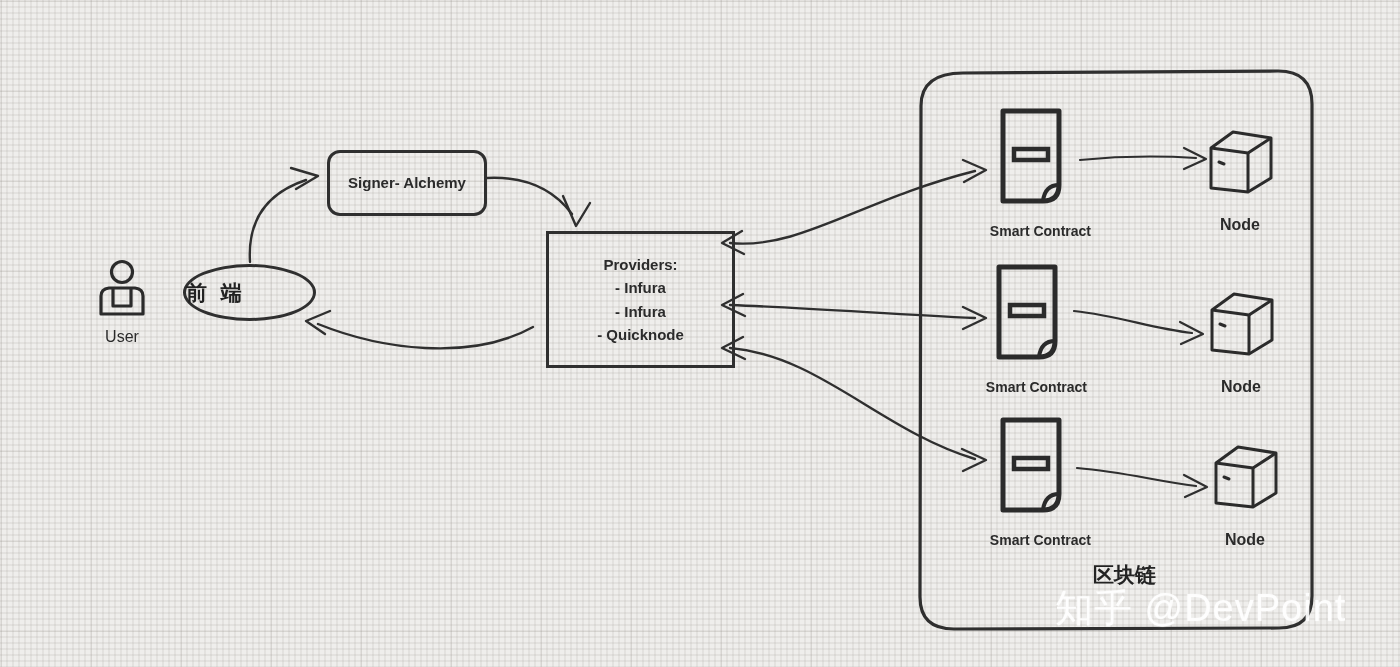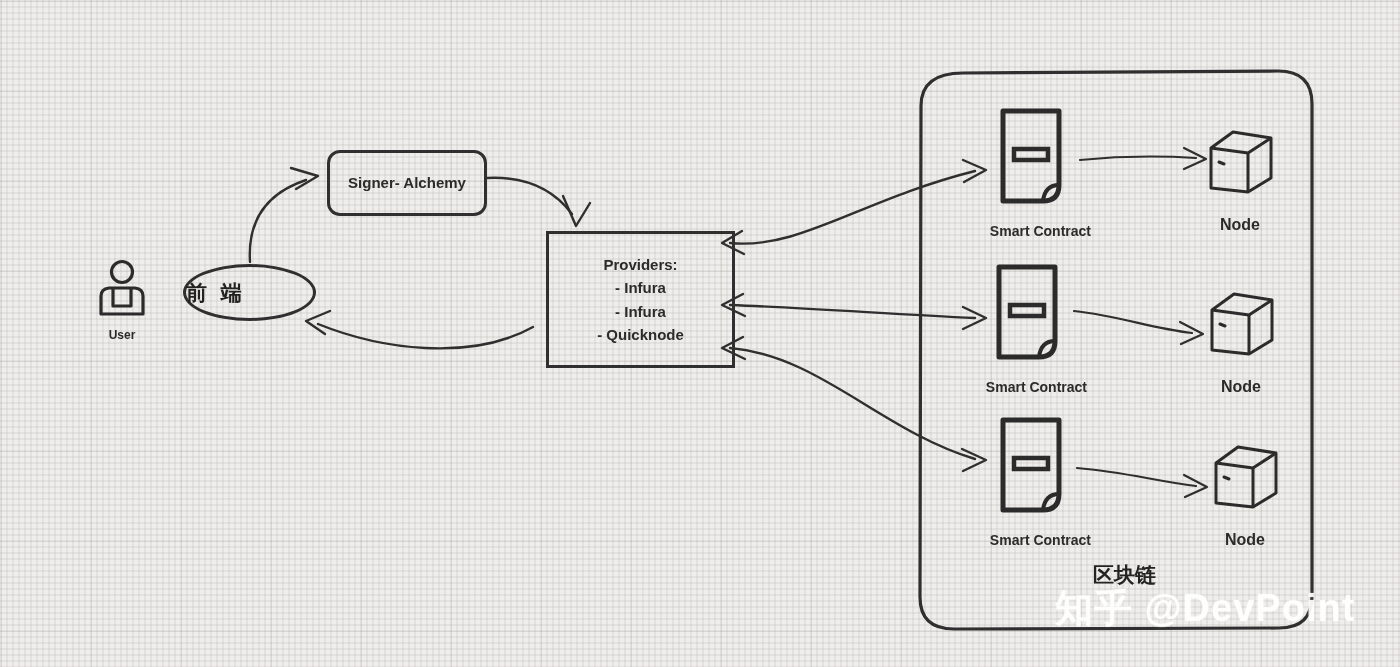--- a/index.html
+++ b/index.html
@@ -92,22 +92,22 @@
     font-size: 21px;
     font-weight: bold;
     color: #222;
     letter-spacing: 4px;
     white-space: nowrap;
   }
 
   
   .user-group { left: 92px; top: 258px; width: 60px; text-align: center; }
   .caption {
-    font-size: 12px;
-    font-weight: bold;
+    font-size: 16px;
+    font-weight: normal;
     color: #2b2b2b;
     white-space: nowrap;
     text-align: center;
   }
   .user-caption { margin-top: 4px; }
 
   
   .sc-group { width: 120px; text-align: right; }
   .sc-caption { margin-top: 4px; font-size: 14px; font-weight: bold; color: #2b2b2b; }
 
@@ -125,21 +125,21 @@
     white-space: nowrap;
   }
 
   
   .watermark {
     left: 1055px; top: 583px;
     font-size: 38px;
     color: rgba(255,255,255,0.88);
     white-space: nowrap;
     letter-spacing: 1px;
-    font-weight: bold;
+    font-weight: normal;
     text-shadow: 0 0 2px rgba(255,255,255,0.5);
   }
 </style>
 </head>
 <body>
 
 <div id="canvas">
 
   <svg class="layer" viewBox="0 0 1400 667" width="1400" height="667" fill="none">
 

